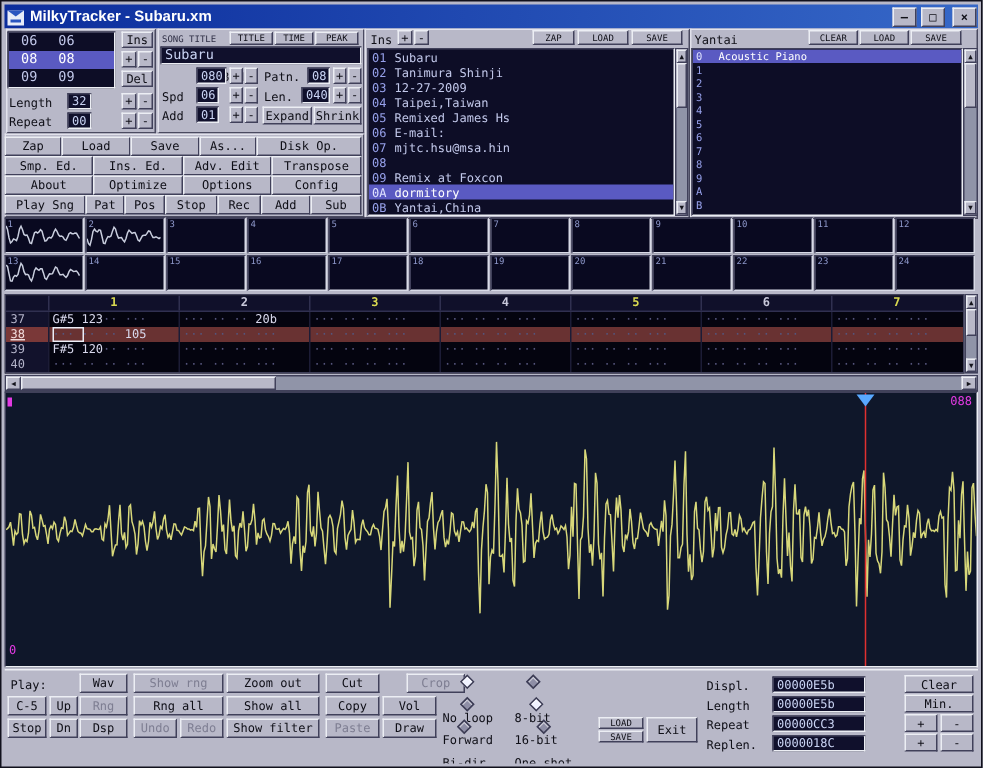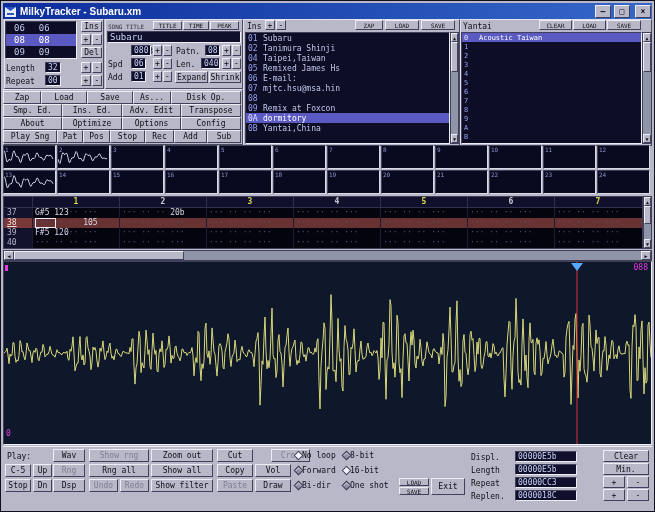--- a/index.html
+++ b/index.html
@@ -39,21 +39,21 @@
 .pr .rn{width:28px;flex:none;font:8px "DejaVu Sans Mono",monospace;color:#b2b2c8;padding-left:3px;background:#12122c;}
 .pr .cell{width:87px;flex:none;font:8px "DejaVu Sans Mono",monospace;color:#55557c;border-left:1px solid #1c1c36;padding-left:2px;white-space:pre;overflow:hidden;}
 .pr .cell .nt{color:#d8d8ec;}
 .pr.cur{background:#693232;}
 .pr.cur .rn{background:#7a3838;color:#f0dada;text-decoration:underline;}
 #smpview{position:absolute;left:0;top:242px;width:649px;height:184px;background:#0f172a;border:1px solid;border-color:#40405a #eceef4 #eceef4 #40405a;overflow:hidden;}
 #smpview .poslab{position:absolute;right:3px;top:1px;font:8px "DejaVu Sans Mono",monospace;}
 #smpview .zerolab{position:absolute;left:2px;bottom:6px;font:8px "DejaVu Sans Mono",monospace;}
 #smpview .mk{position:absolute;left:1px;top:3px;width:3px;height:6px;}
 #bottom{position:absolute;left:0;top:427px;width:649px;height:63px;border-top:1px solid #eceef4;}
-.radio{position:absolute;display:flex;align-items:center;gap:0;font:8px "DejaVu Sans Mono",monospace;color:#0e0e16;}
+.radio{position:absolute;display:flex;align-items:center;gap:16px;font:8px "DejaVu Sans Mono",monospace;color:#0e0e16;flex-direction:column;}
 .diam{width:7px;height:7px;transform:rotate(45deg);background:#8e8ea6;border:1px solid #3c3c54;box-shadow:inset 1px 1px 0 rgba(255,255,255,.5);flex:none;}
 .radio.on .diam{background:#f0f2ff;}
 </style>
 </head>
 <body>
 
 <div id="win">
   <div id="tbar">
     <svg width="13" height="13">
       <rect x="1" y="2" width="11" height="10" fill="#e8ecf8"></rect>
@@ -137,20 +137,24 @@
     <div class="list" id="ins-list" style="left:242px;top:13px;width:205px;height:112px;">
         <div class="lr">
           <div class="n">01</div>
           <div class="nm">Subaru</div>
         </div>
         <div class="lr">
           <div class="n">02</div>
           <div class="nm">Tanimura Shinji</div>
         </div>
         <div class="lr">
+          <div class="n">03</div>
+          <div class="nm">12-27-2009</div>
+        </div>
+        <div class="lr">
           <div class="n">04</div>
           <div class="nm">Taipei,Taiwan</div>
         </div>
         <div class="lr">
           <div class="n">05</div>
           <div class="nm">Remixed James Hs</div>
         </div>
         <div class="lr">
           <div class="n">06</div>
           <div class="nm">E-mail:</div>
@@ -182,21 +186,21 @@
       <div class="ar" style="bottom:0;top:auto;">▼</div>
     </div>
 
     <div class="lab" style="left:460px;top:3px;">Yantai</div>
     <div class="b t6" style="left:536px;top:1px;width:33px;height:10px;">CLEAR</div>
     <div class="b t6" style="left:570px;top:1px;width:33px;height:10px;">LOAD</div>
     <div class="b t6" style="left:604px;top:1px;width:34px;height:10px;">SAVE</div>
     <div class="list" id="smp-list" style="left:458px;top:13px;width:181px;height:112px;">
         <div class="lr s9 sel">
           <div class="n">0</div>
-          <div class="nm">Acoustic Taiwan</div>
+          <div class="nm">Acoustic Piano</div>
         </div>
         <div class="lr s9">
           <div class="n">1</div>
           <div class="nm"></div>
         </div>
         <div class="lr s9">
           <div class="n">2</div>
           <div class="nm"></div>
         </div>
         <div class="lr s9">

